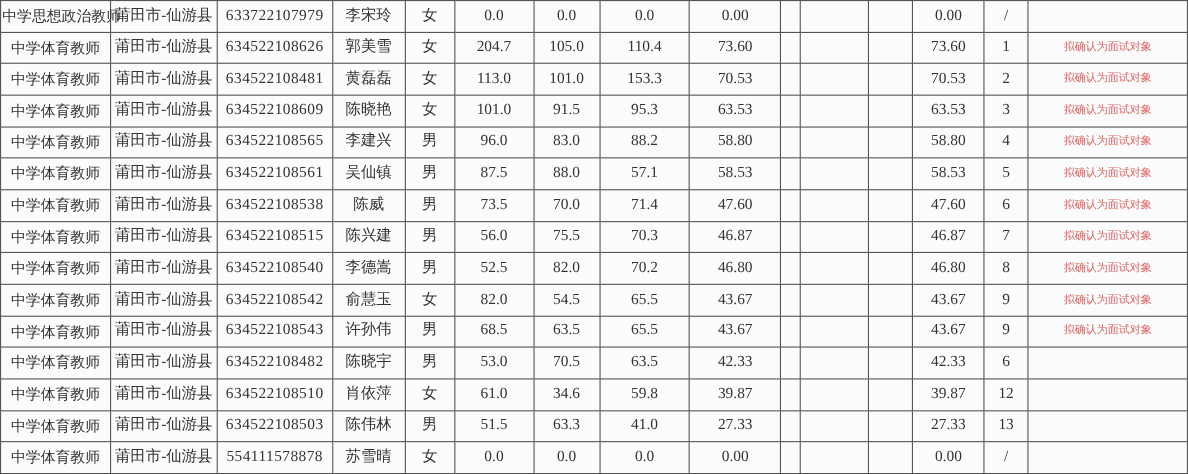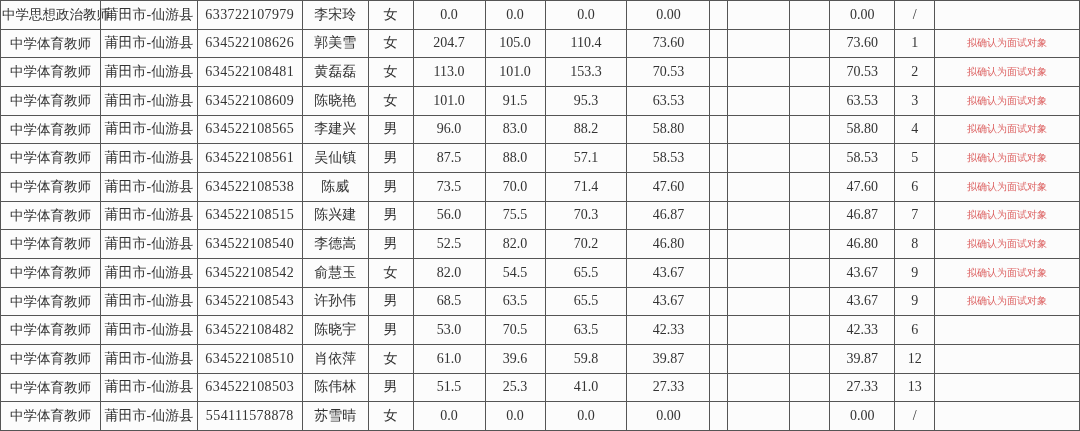--- a/index.html
+++ b/index.html
@@ -255,38 +255,38 @@
           <td class="col-rank">6</td>
           <td class="col-status"></td>
         </tr>
         <tr>
           <td class="col-position">中学体育教师</td>
           <td class="col-region">莆田市-仙游县</td>
           <td class="col-exam-id">634522108510</td>
           <td class="col-name">肖依萍</td>
           <td class="col-gender">女</td>
           <td class="col-written-score">61.0</td>
-          <td class="col-interview-score">39.6</td>
+          <td class="col-interview-score">34.6</td>
           <td class="col-combined-score-150">59.8</td>
           <td class="col-combined-score-100">39.87</td>
           <td class="col-empty-a"></td>
           <td class="col-empty-b"></td>
           <td class="col-empty-c"></td>
           <td class="col-final-score">39.87</td>
           <td class="col-rank">12</td>
           <td class="col-status"></td>
         </tr>
         <tr>
           <td class="col-position">中学体育教师</td>
           <td class="col-region">莆田市-仙游县</td>
           <td class="col-exam-id">634522108503</td>
           <td class="col-name">陈伟林</td>
           <td class="col-gender">男</td>
           <td class="col-written-score">51.5</td>
-          <td class="col-interview-score">25.3</td>
+          <td class="col-interview-score">63.3</td>
           <td class="col-combined-score-150">41.0</td>
           <td class="col-combined-score-100">27.33</td>
           <td class="col-empty-a"></td>
           <td class="col-empty-b"></td>
           <td class="col-empty-c"></td>
           <td class="col-final-score">27.33</td>
           <td class="col-rank">13</td>
           <td class="col-status"></td>
         </tr>
         <tr>

